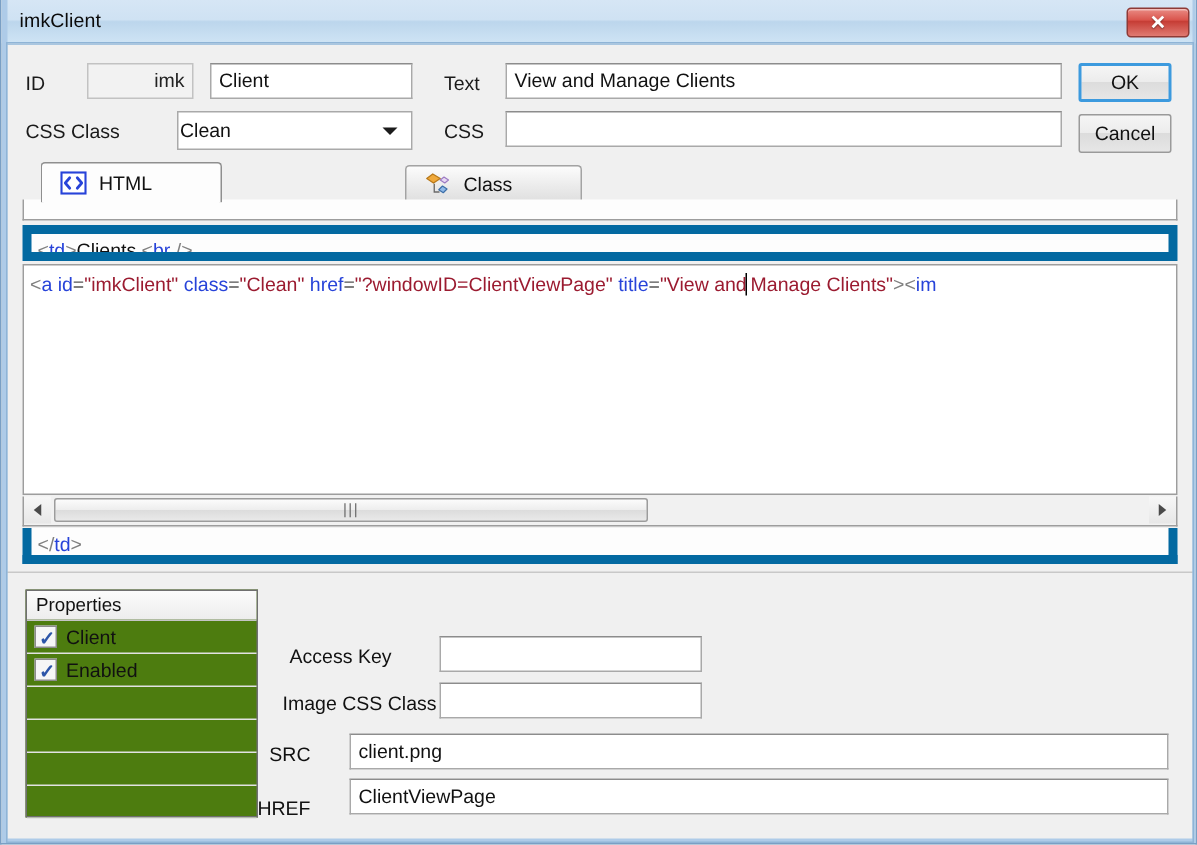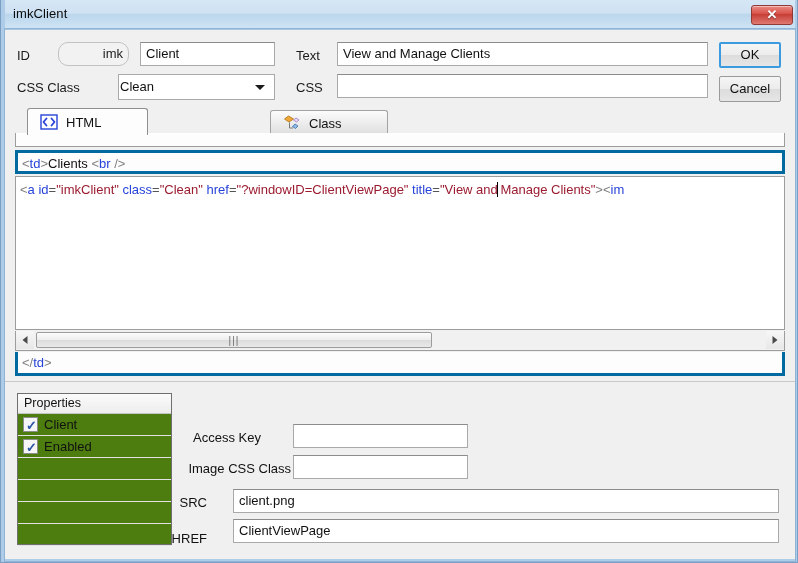--- a/index.html
+++ b/index.html
@@ -155,21 +155,21 @@
   }
 
   
   .static-line {
     position: absolute; left: 14px;
     width: 770px; height: 24px;
     font-size: 13px;
     line-height: 22px;
     color: #111;
     background: #fdfdfd;
-    border: 3px solid #0369a1;
+    border: 6px solid #0369a1;
     padding-left: 4px;
     white-space: nowrap; overflow: hidden;
   }
   .blank-strip {
     position: absolute; left: 14px; top: 133px;
     width: 770px; height: 14px;
     background: #fdfdfd;
     border: 1px solid #9d9d9d;
     border-top: none;
   }
@@ -296,21 +296,21 @@
 <div class="window">
 
   <div class="titlebar">
     <div class="title-text">imkClient</div>
     <div class="close-btn">
       <div class="close-x">✕</div>
     </div>
   </div>
 
   <div class="row-label" style="left:16px; top:48px;">ID</div>
-  <div class="tf readonly" style="left:57px; top:42px; width:71px;border-radius:10px;">imk</div>
+  <div class="tf readonly" style="left:57px; top:42px; width:71px;">imk</div>
   <div class="tf" style="left:139px; top:42px; width:135px;">Client</div>
 
   <div class="row-label" style="left:16px; top:80px;">CSS Class</div>
   <div class="combo" style="left:117px; top:74px; width:157px;">
     <span>Clean</span>
     <span class="arrow"></span>
   </div>
 
   <div class="row-label" style="left:295px; top:48px;">Text</div>
   <div class="tf" style="left:336px; top:42px; width:371px;">View and Manage Clients</div>

